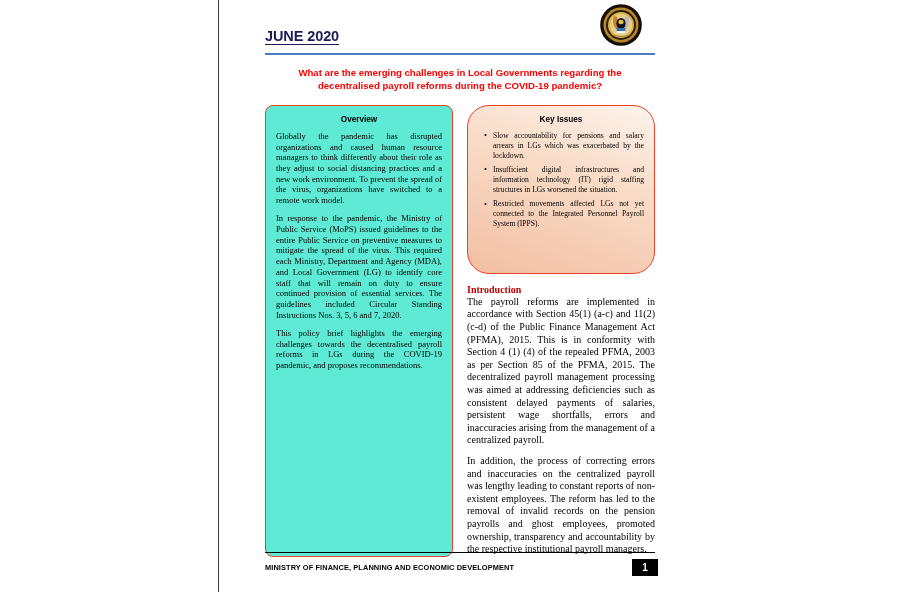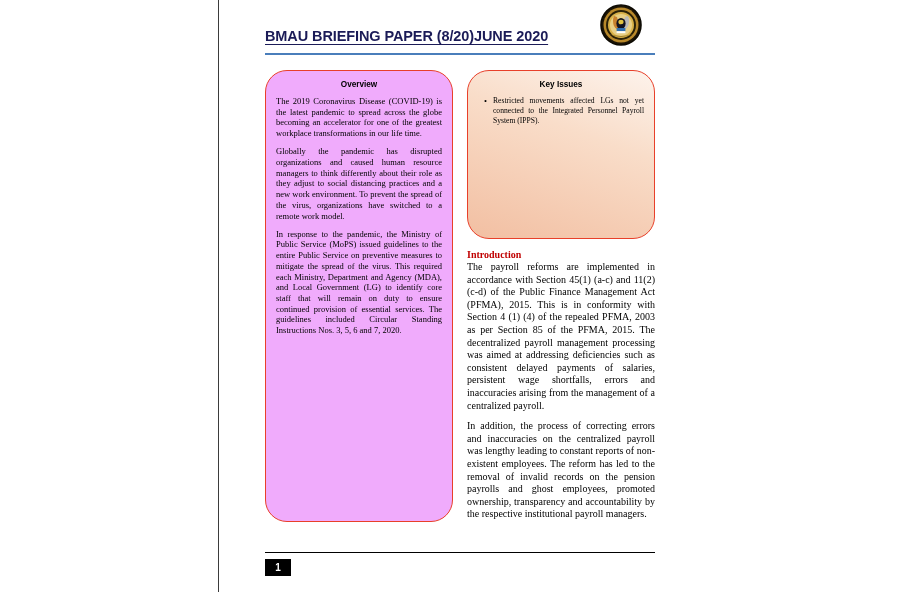--- a/index.html
+++ b/index.html
@@ -101,22 +101,23 @@
   }
 
   
   .callout {
     border: 1.4px solid #e8402a;
     border-radius: 22px;
     padding: 9px 10px 10px 10px;
     box-sizing: border-box;
   }
   .callout.overview {
-    background: #f0abfc;
+    background: #5eead4;
     height: 452px;
+    border-radius: 8px;
   }
   .callout.keyissues {
     background: linear-gradient(200deg, #fdf3ec 0%, #f9ddc9 38%, #f2bfa2 100%);
     height: 169px;
   }
 
   .callout-title {
     text-align: center;
     font-family: "Liberation Sans", sans-serif;
     font-weight: bold;
@@ -210,21 +211,20 @@
 <body>
 
 <div id="page">
 
   <div class="margin-guide left"></div>
 
   <div class="content">
 
     <div class="header">
       <div class="header-row">
-        <span class="hdr-title">BMAU BRIEFING PAPER (8/20)</span>
         <span class="hdr-date">JUNE 2020</span>
       </div>
 
       <div class="emblem">
         <svg viewBox="0 0 52 44" width="52" height="44" aria-hidden="true">
           <ellipse cx="26" cy="21" rx="20" ry="20" fill="#1c1405"></ellipse>
           <ellipse cx="26" cy="21" rx="17.5" ry="17.5" fill="#b8882a"></ellipse>
           <ellipse cx="26" cy="21" rx="15" ry="15" fill="#2a2007"></ellipse>
           <ellipse cx="26" cy="21" rx="13" ry="13" fill="#d9b24a"></ellipse>
           <ellipse cx="26" cy="21" rx="11" ry="11" fill="#e8cf86"></ellipse>
@@ -235,49 +235,53 @@
           <rect x="21.6" y="24" width="8.8" height="3.2" fill="#2f6fb0"></rect>
           <rect x="21.6" y="27.2" width="8.8" height="2" fill="#ffffff"></rect>
           <path d="M14 30 q12 6 24 0 q-12 4 -24 0 z" fill="#9a7d2c"></path>
           <ellipse cx="26" cy="21" rx="20" ry="20" fill="none" stroke="#0d0a03" stroke-width="1.6"></ellipse>
         </svg>
       </div>
 
       <div class="header-rule"></div>
     </div>
 
+    <div class="subtitle">What are the emerging challenges in Local Governments regarding the decentralised payroll reforms during the COVID-19 pandemic?</div>
 
     <div class="columns">
 
       <div class="col">
         <div class="callout overview">
           <div class="callout-title">Overview</div>
-          <p class="body-text">The 2019 Coronavirus Disease (COVID-19) is the latest pandemic to spread across the globe becoming an accelerator for one of the greatest workplace transformations in our life time.</p>
           <p class="body-text">Globally the pandemic has disrupted organizations and caused human resource managers to think differently about their role as they adjust to social distancing practices and a new work environment. To prevent the spread of the virus, organizations have switched to a remote work model.</p>
           <p class="body-text">In response to the pandemic, the Ministry of Public Service (MoPS) issued guidelines to the entire Public Service on preventive measures to mitigate the spread of the virus. This required each Ministry, Department and Agency (MDA), and Local Government (LG) to identify core staff that will remain on duty to ensure continued provision of essential services. The guidelines included Circular Standing Instructions Nos. 3, 5, 6 and 7, 2020.</p>
+          <p class="body-text">This policy brief highlights the emerging challenges towards the decentralised payroll reforms in LGs during the COVID-19 pandemic, and proposes recommendations.</p>
         </div>
       </div>
 
       <div class="col">
 
         <div class="callout keyissues">
           <div class="callout-title">Key Issues</div>
           <ul class="issues">
+            <li>Slow accountability for pensions and salary arrears in LGs which was exacerbated by the lockdown.</li>
+            <li>Insufficient digital infrastructures and information technology (IT) rigid staffing structures in LGs worsened the situation.</li>
             <li>Restricted movements affected LGs not yet connected to the Integrated Personnel Payroll System (IPPS).</li>
           </ul>
         </div>
 
         <div class="section-heading">Introduction</div>
         <p class="intro-text">The payroll reforms are implemented in accordance with Section 45(1) (a-c) and 11(2) (c-d) of the Public Finance Management Act (PFMA), 2015. This is in conformity with Section 4 (1) (4) of the repealed PFMA, 2003 as per Section 85 of the PFMA, 2015. The decentralized payroll management processing was aimed at addressing deficiencies such as consistent delayed payments of salaries, persistent wage shortfalls, errors and inaccuracies arising from the management of a centralized payroll.</p>
         <p class="intro-text">In addition, the process of correcting errors and inaccuracies on the centralized payroll was lengthy leading to constant reports of non-existent employees. The reform has led to the removal of invalid records on the pension payrolls and ghost employees, promoted ownership, transparency and accountability by the respective institutional payroll managers.</p>
 
       </div>
     </div>
 
     <div class="footer">
       <div class="footer-rule"></div>
       <div class="footer-row">
+        <span class="footer-text">MINISTRY OF FINANCE, PLANNING AND ECONOMIC DEVELOPMENT</span>
         <span class="page-num">1</span>
       </div>
     </div>
 
   </div>
 </div>
 
 </body></html>

